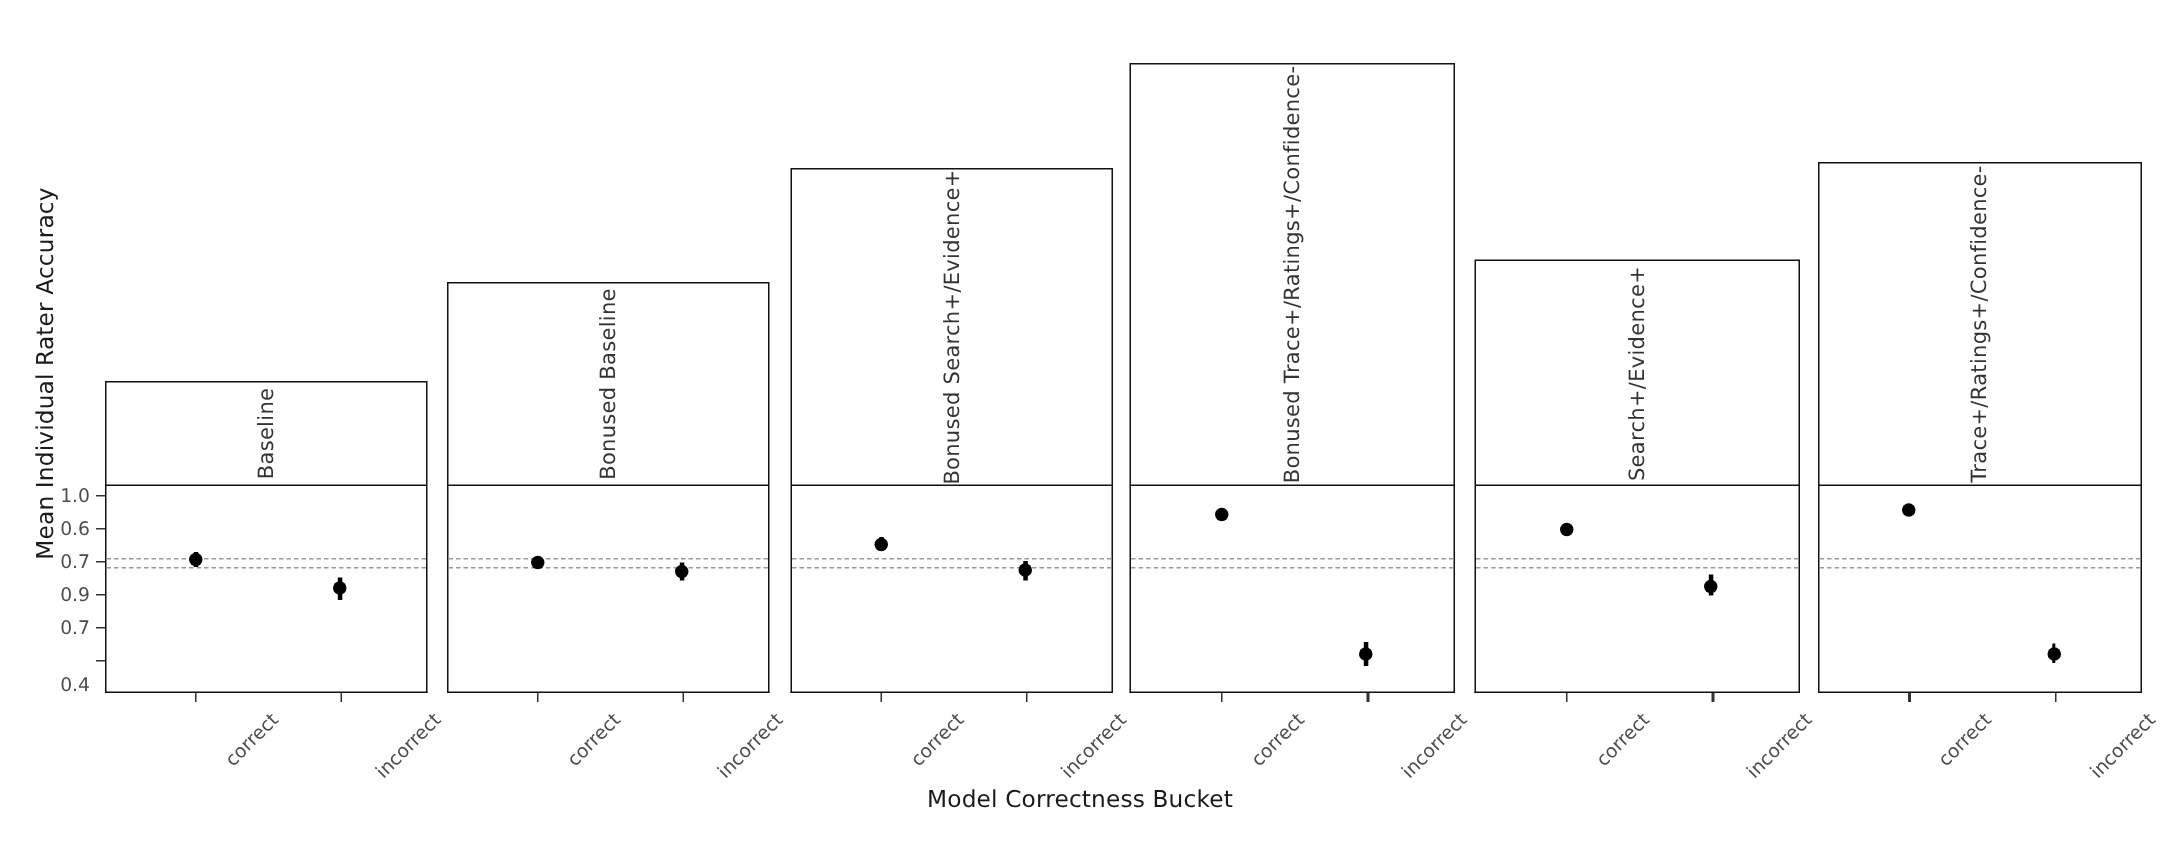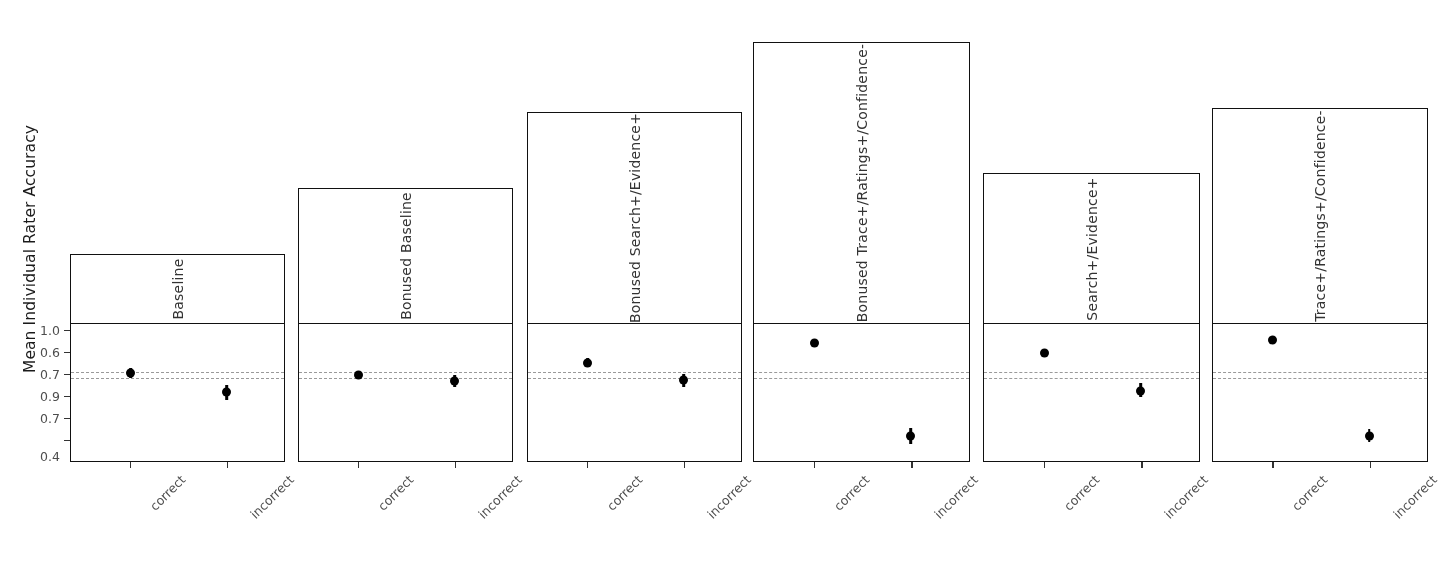--- a/index.html
+++ b/index.html
@@ -61,20 +61,21 @@
     text-align:right;
   }
 </style>
 </head>
 <body>
 
 <div id="fig">
 
   <div class="ylabel">Mean Individual Rater Accuracy</div>
 
+  <div class="xlabel">Model Correctness Bucket</div>
 
   <div id="yticks">
       <div class="ytick" style="top: 330px; left: 14px; right: auto; width: 46px;">1.0</div>
       <div class="ytickmark" style="top: 330px;"></div>
       <div class="ytick" style="top: 352px; left: 14px; right: auto; width: 46px;">0.6</div>
       <div class="ytickmark" style="top: 352px;"></div>
       <div class="ytick" style="top: 374px; left: 14px; right: auto; width: 46px;">0.7</div>
       <div class="ytickmark" style="top: 374px;"></div>
       <div class="ytick" style="top: 396px; left: 14px; right: auto; width: 46px;">0.9</div>
       <div class="ytickmark" style="top: 396px;"></div>

